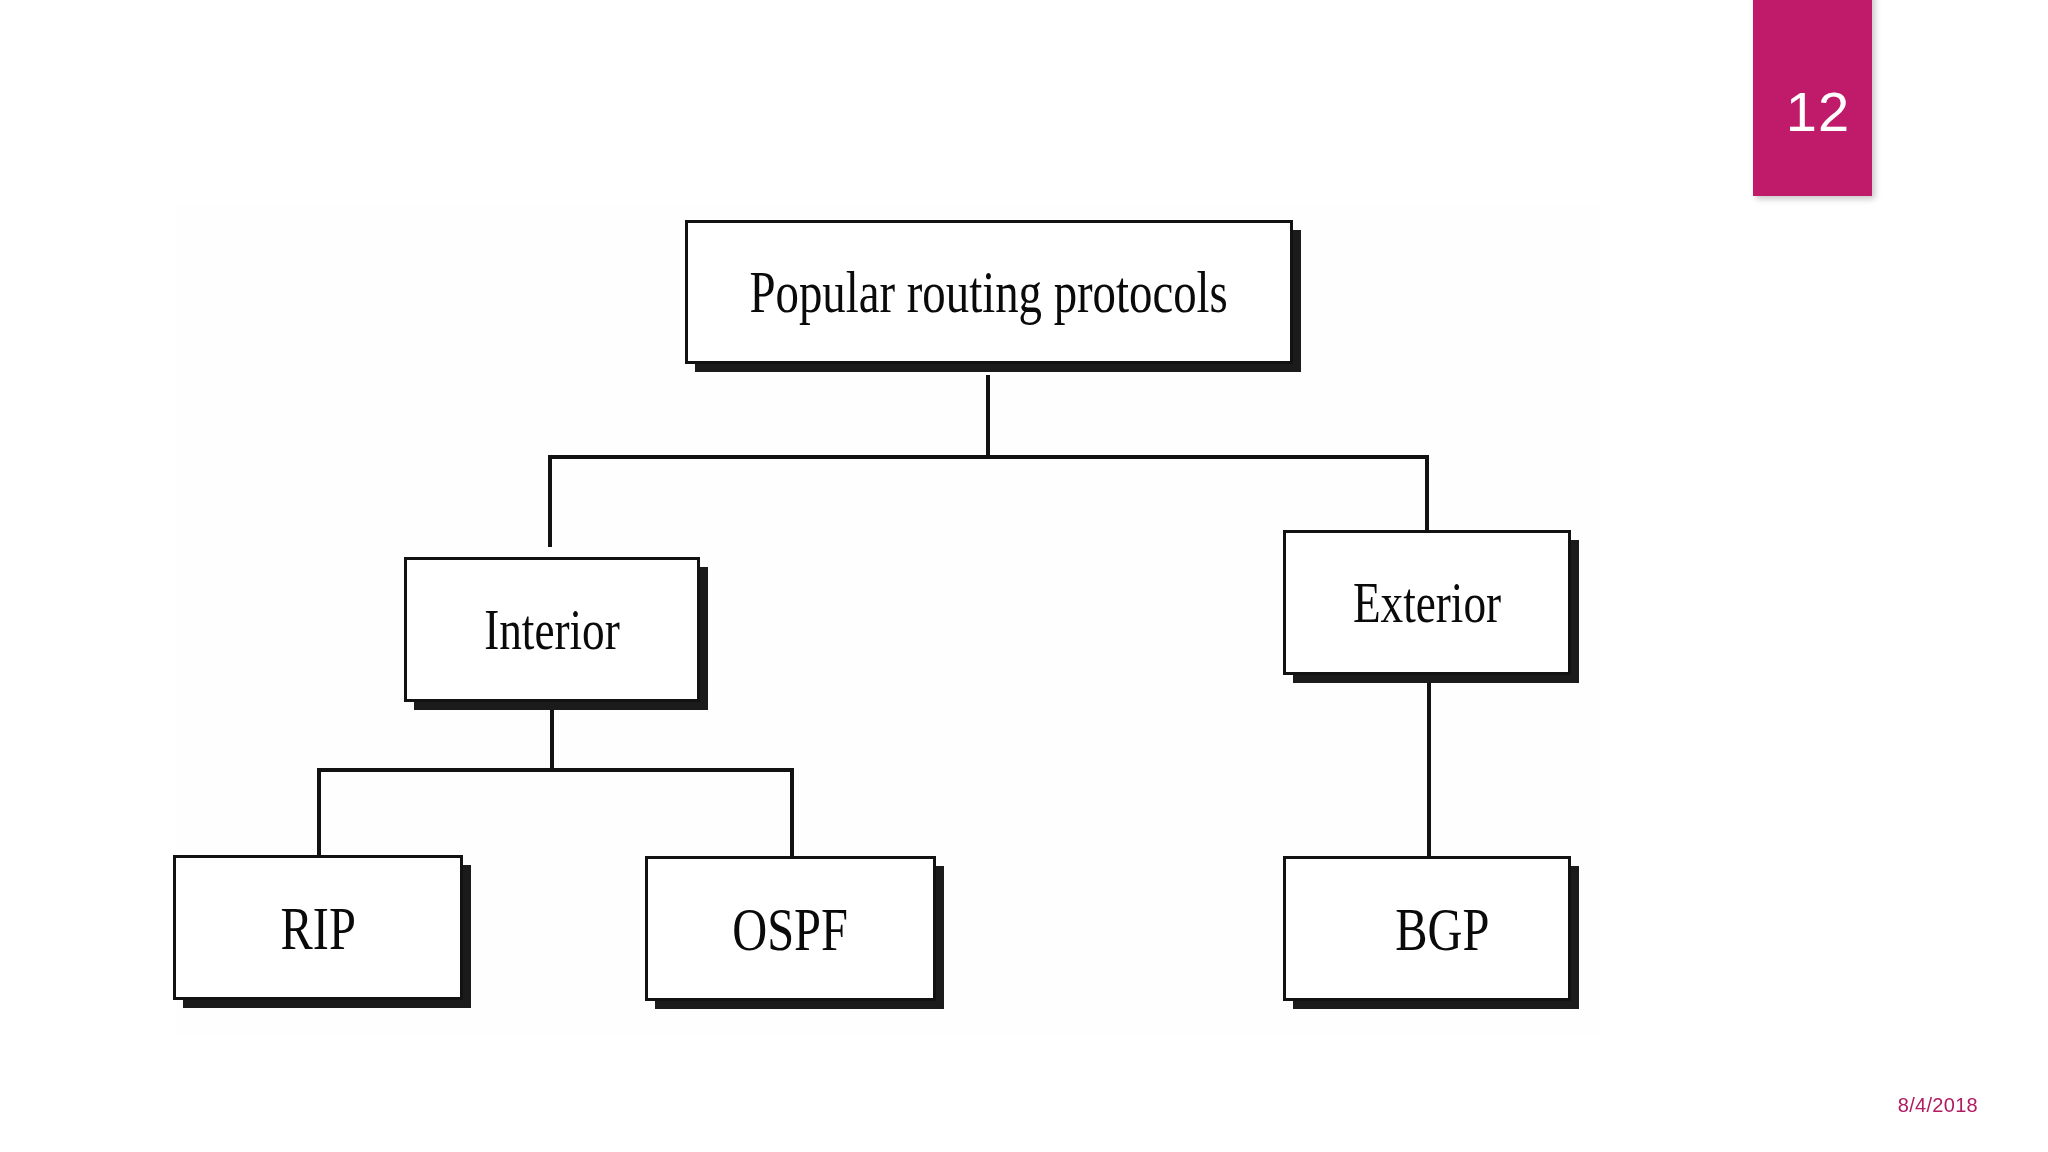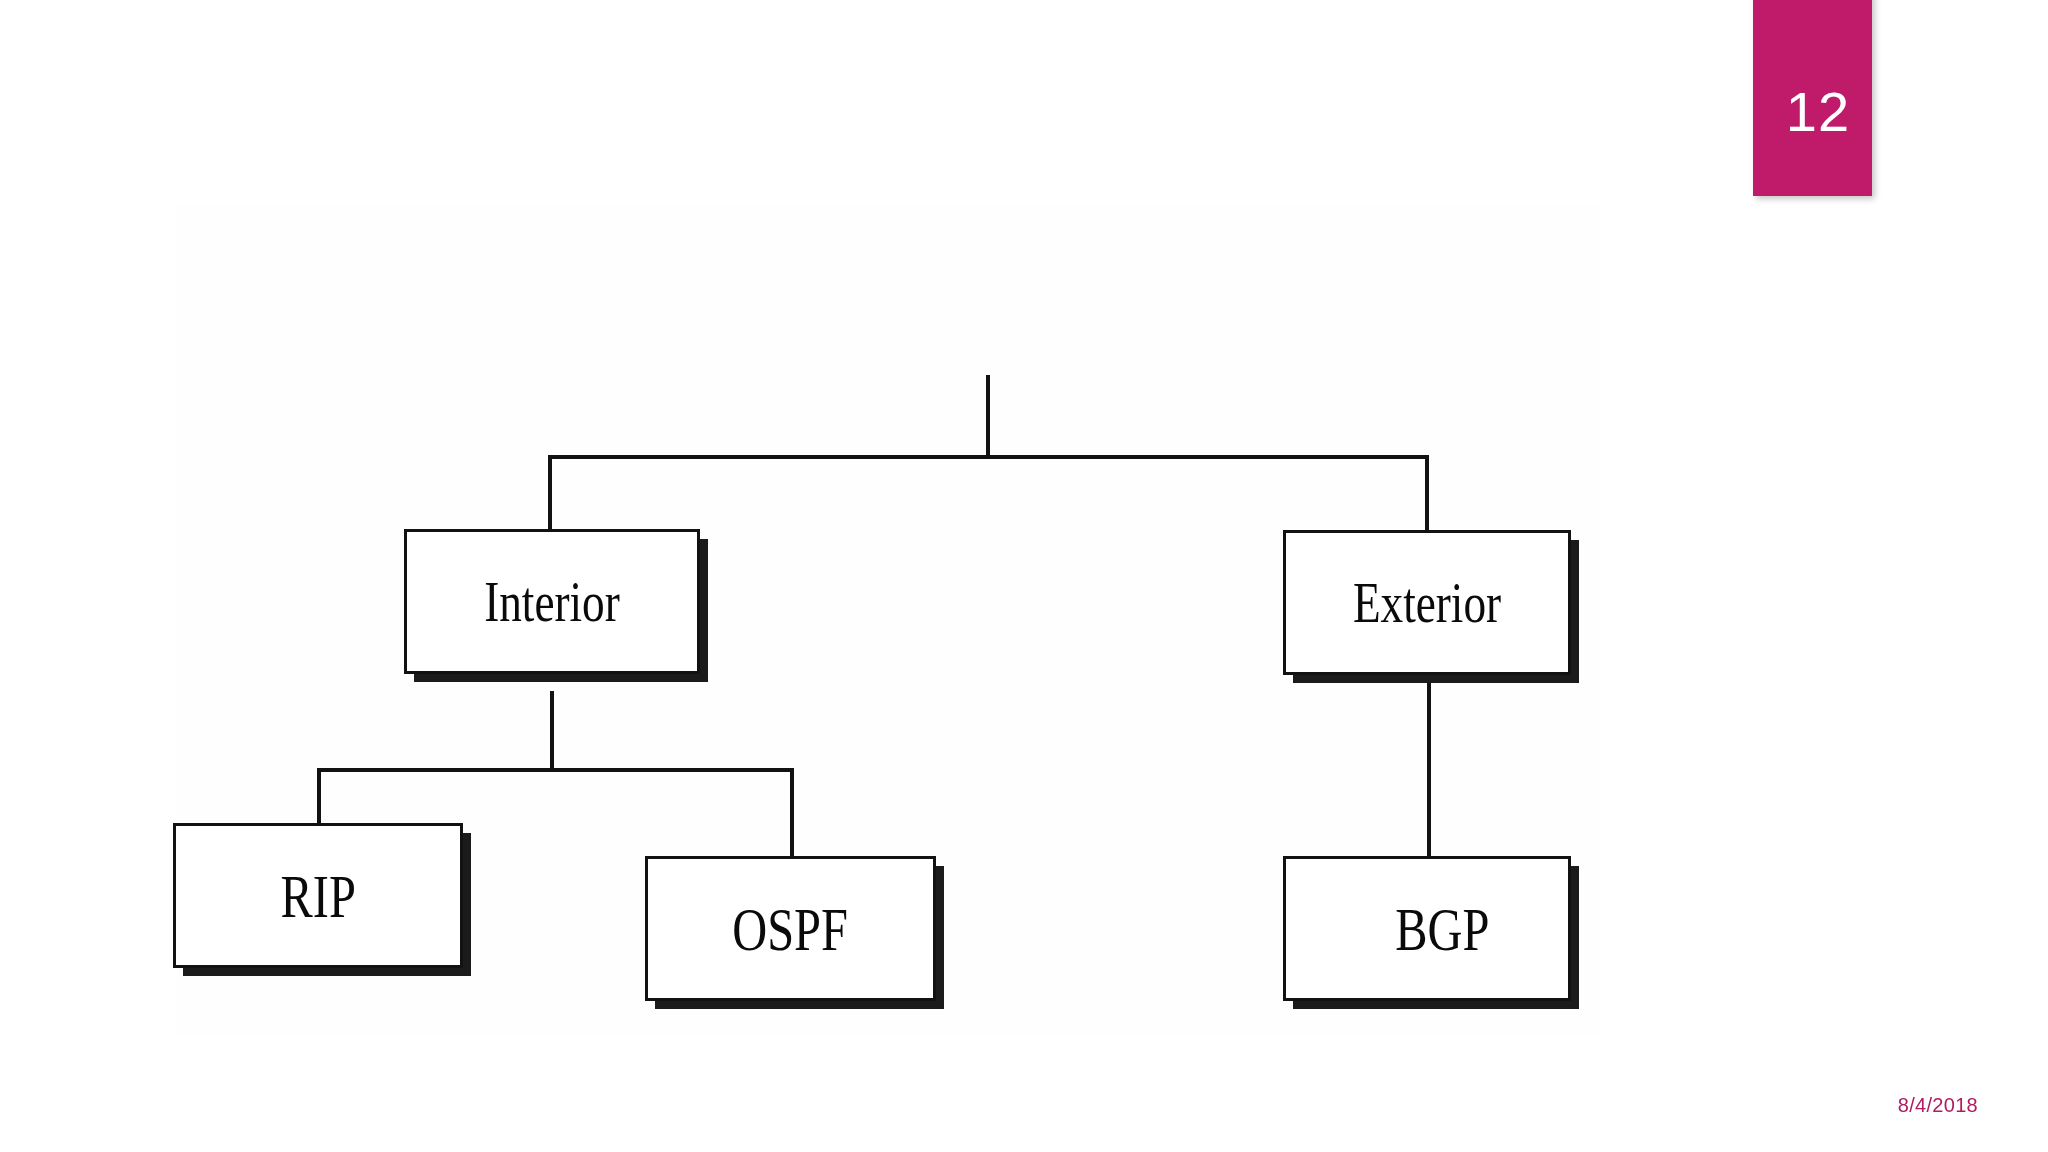--- a/index.html
+++ b/index.html
@@ -80,27 +80,27 @@
     font-weight: 400;
     line-height: 1;
     transform: scaleX(0.78);
     transform-origin: center center;
     white-space: nowrap;
   }
 
   #node-root  { left: 509px; top: 15px;  width: 608px; height: 144px; }
   #node-root .label { font-size: 60px; }
 
-  #node-interior { left: 228px; top: 324px; width: 296px; height: 145px; }
+  #node-interior { left: 228px; top: 352px; width: 296px; height: 145px; }
   #node-interior .label { font-size: 58px; }
 
   #node-exterior { left: 1107px; top: 325px; width: 288px; height: 145px; justify-content: center; }
   #node-exterior .label { font-size: 58px; }
 
-  #node-rip  { left: -3px;  top: 618px; width: 290px; height: 145px; }
+  #node-rip  { left: -3px;  top: 650px; width: 290px; height: 145px; }
   #node-ospf { left: 469px; top: 651px; width: 291px; height: 145px; }
   #node-bgp  { left: 1107px; top: 651px; width: 288px; height: 145px; padding-left: 31px; }
   #node-rip .label, #node-ospf .label, #node-bgp .label { font-size: 62px; }
 
   
   .conn {
     position: absolute;
     background: #121212;
   }
   .conn.v { width: 4px; }
@@ -133,20 +133,23 @@
     <div class="conn v" id="conn-left-down"></div>
     <div class="conn v" id="conn-right-down"></div>
 
     <div class="conn v" id="conn-int-down"></div>
     <div class="conn h" id="conn-int-bar"></div>
     <div class="conn v" id="conn-rip-down"></div>
     <div class="conn v" id="conn-ospf-down"></div>
 
     <div class="conn v" id="conn-bgp-down"></div>
 
+    <div class="node" id="node-root">
+      <span class="label">Popular routing protocols</span>
+    </div>
 
     <div class="node" id="node-interior">
       <span class="label">Interior</span>
     </div>
 
     <div class="node" id="node-exterior">
       <span class="label">Exterior</span>
     </div>
 
     <div class="node" id="node-rip">

